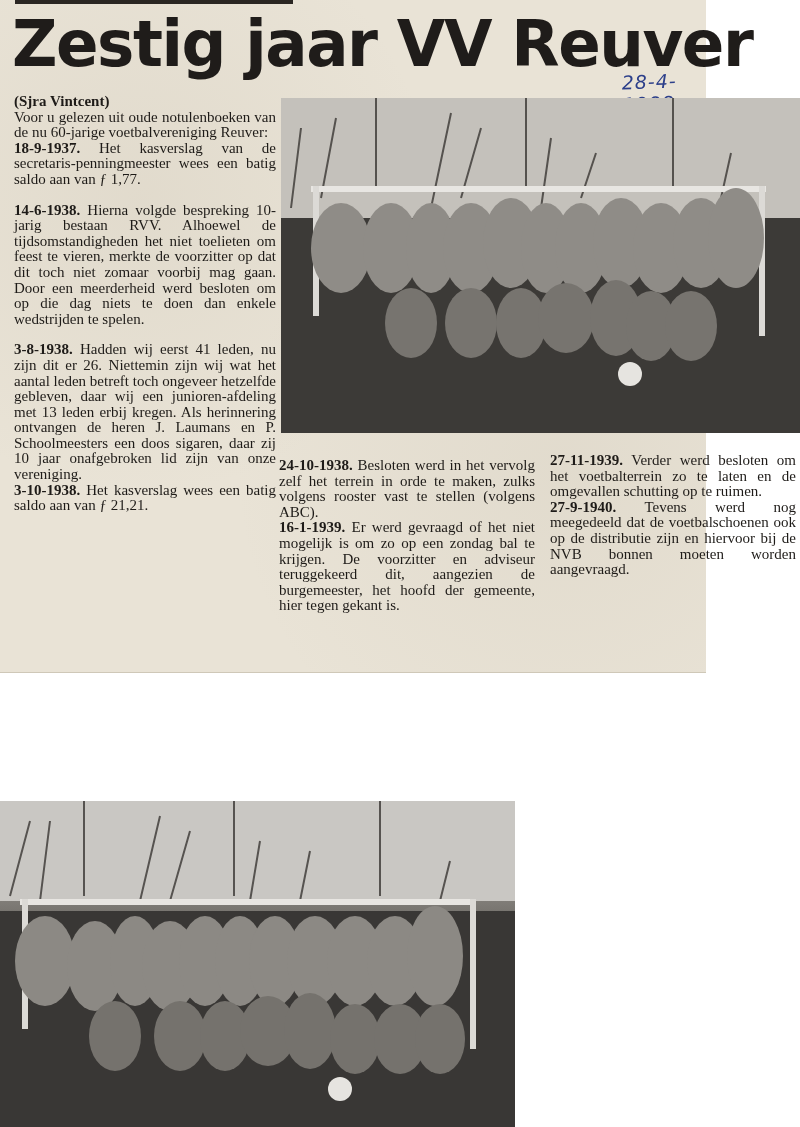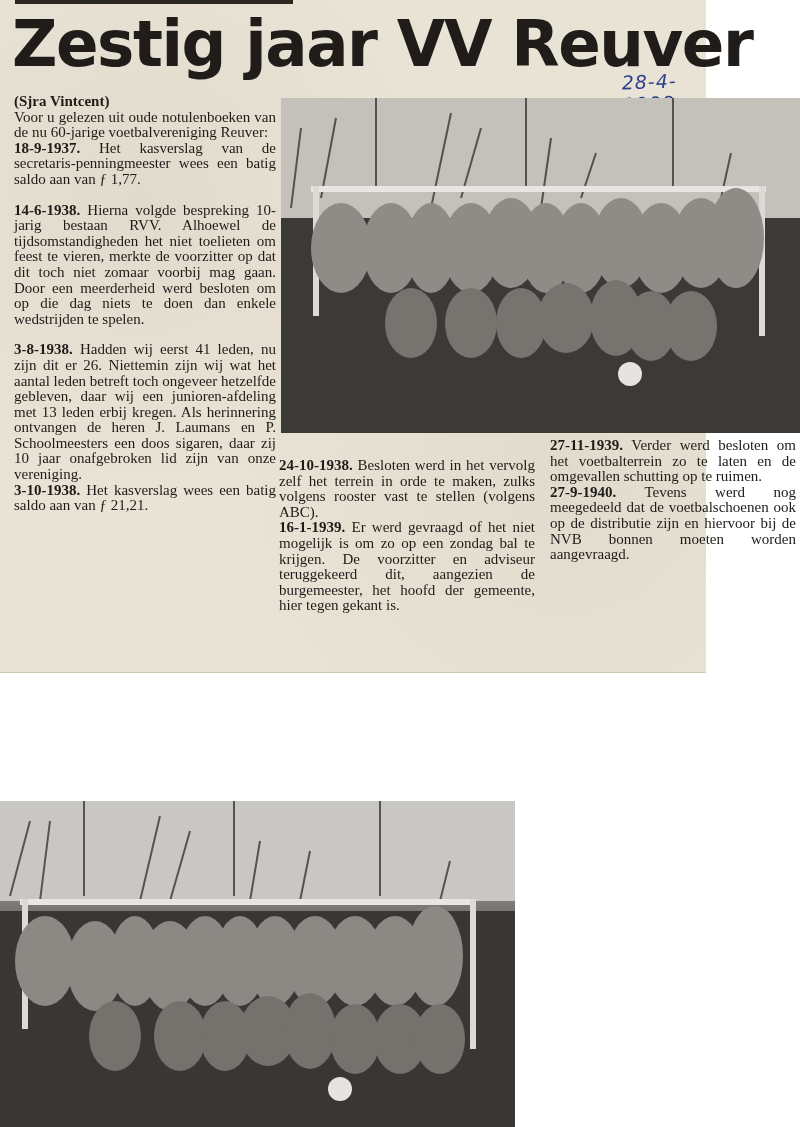--- a/index.html
+++ b/index.html
@@ -34,21 +34,21 @@
     }
     .col {
       position: absolute; font-size: 15px; line-height: 15.6px;
       color: #1e1b18; text-align: justify; hyphens: manual;
     }
     .col p { margin: 0; }
     .col .gap { height: 15px; }
     .col b { font-weight: bold; }
     .col-left { left: 14px; top: 94px; width: 262px; }
     .col-mid { left: 279px; top: 438px; width: 256px; margin-top: 20px; }
-    .col-right { left: 550px; top: 438px; width: 246px; }
+    .col-right { left: 550px; top: 453px; width: 246px; }
     .photo {
       position: absolute; overflow: hidden;
       background: linear-gradient(to bottom, #b9b6b0 0%, #9a9792 20%, #6e6b66 38%, #4b4845 60%, #2e2c2a 80%, #252321 100%);
     }
     .photo-top { left: 281px; top: 98px; width: 519px; height: 335px; }
     .photo-bottom { left: 0; top: 801px; width: 515px; height: 326px; }
     .photo svg { position: absolute; left: 0; top: 0; width: 100%; height: 100%; }
   </style>
 </head>
 <body>

